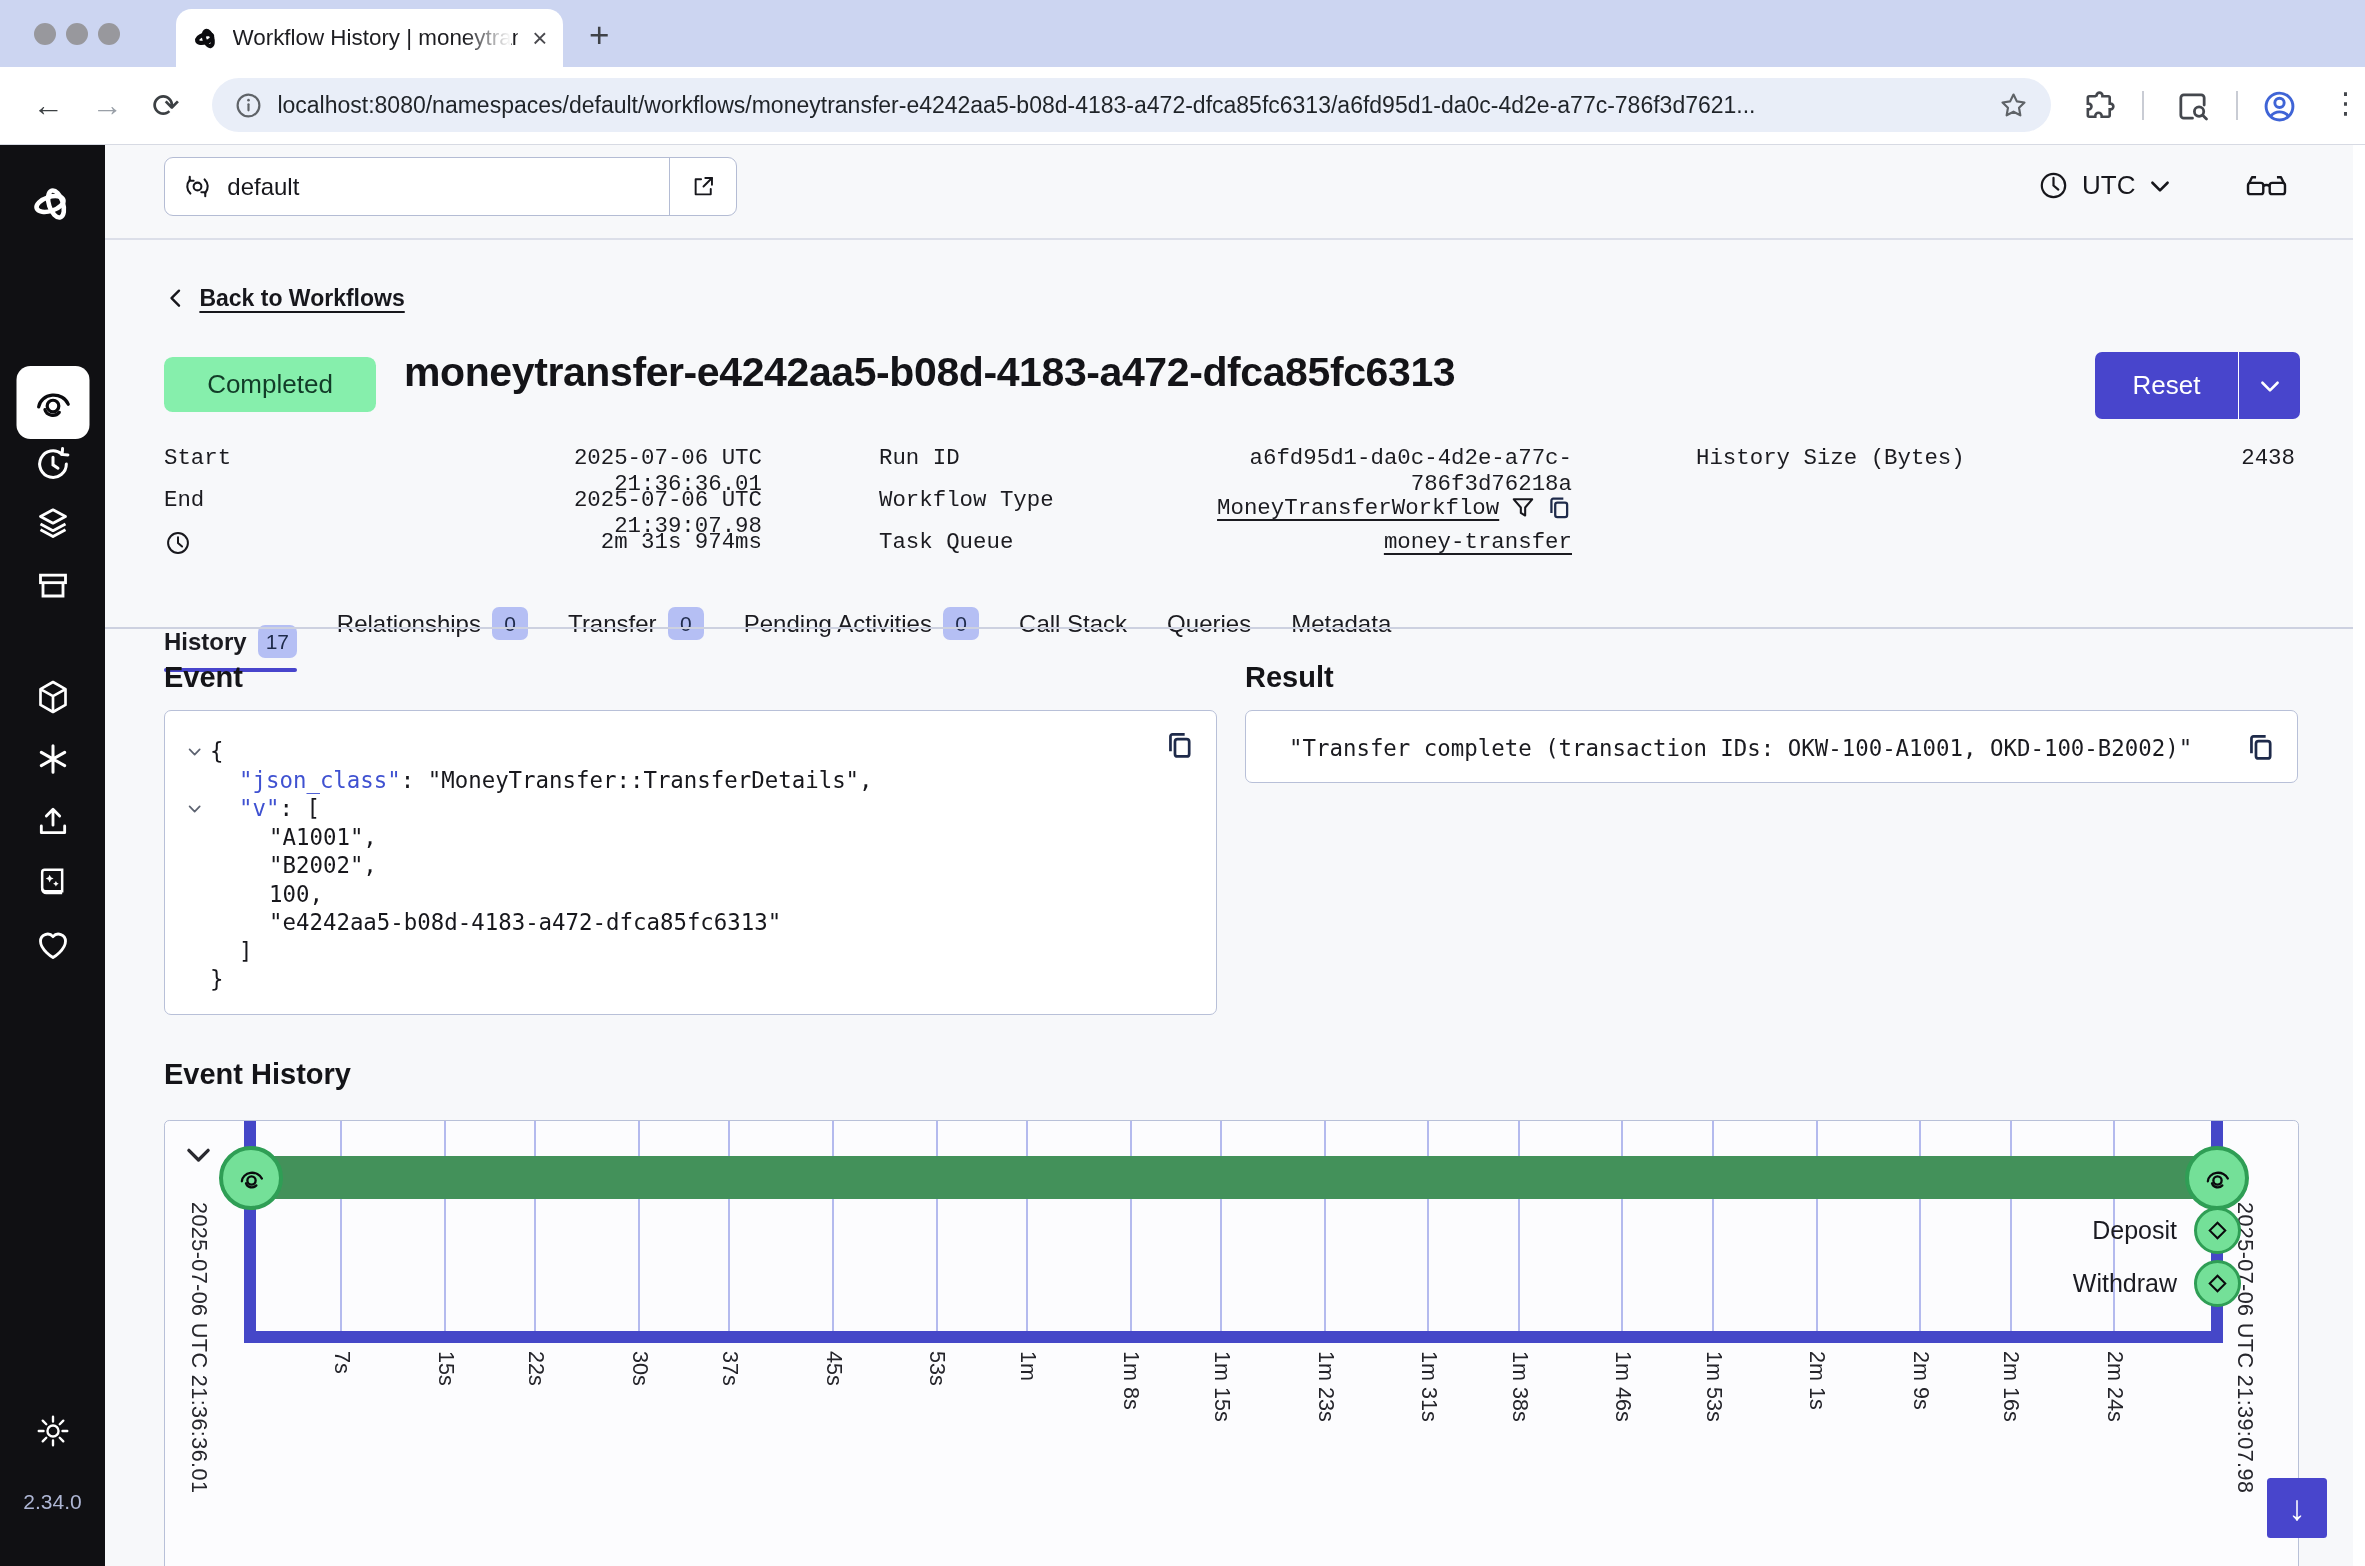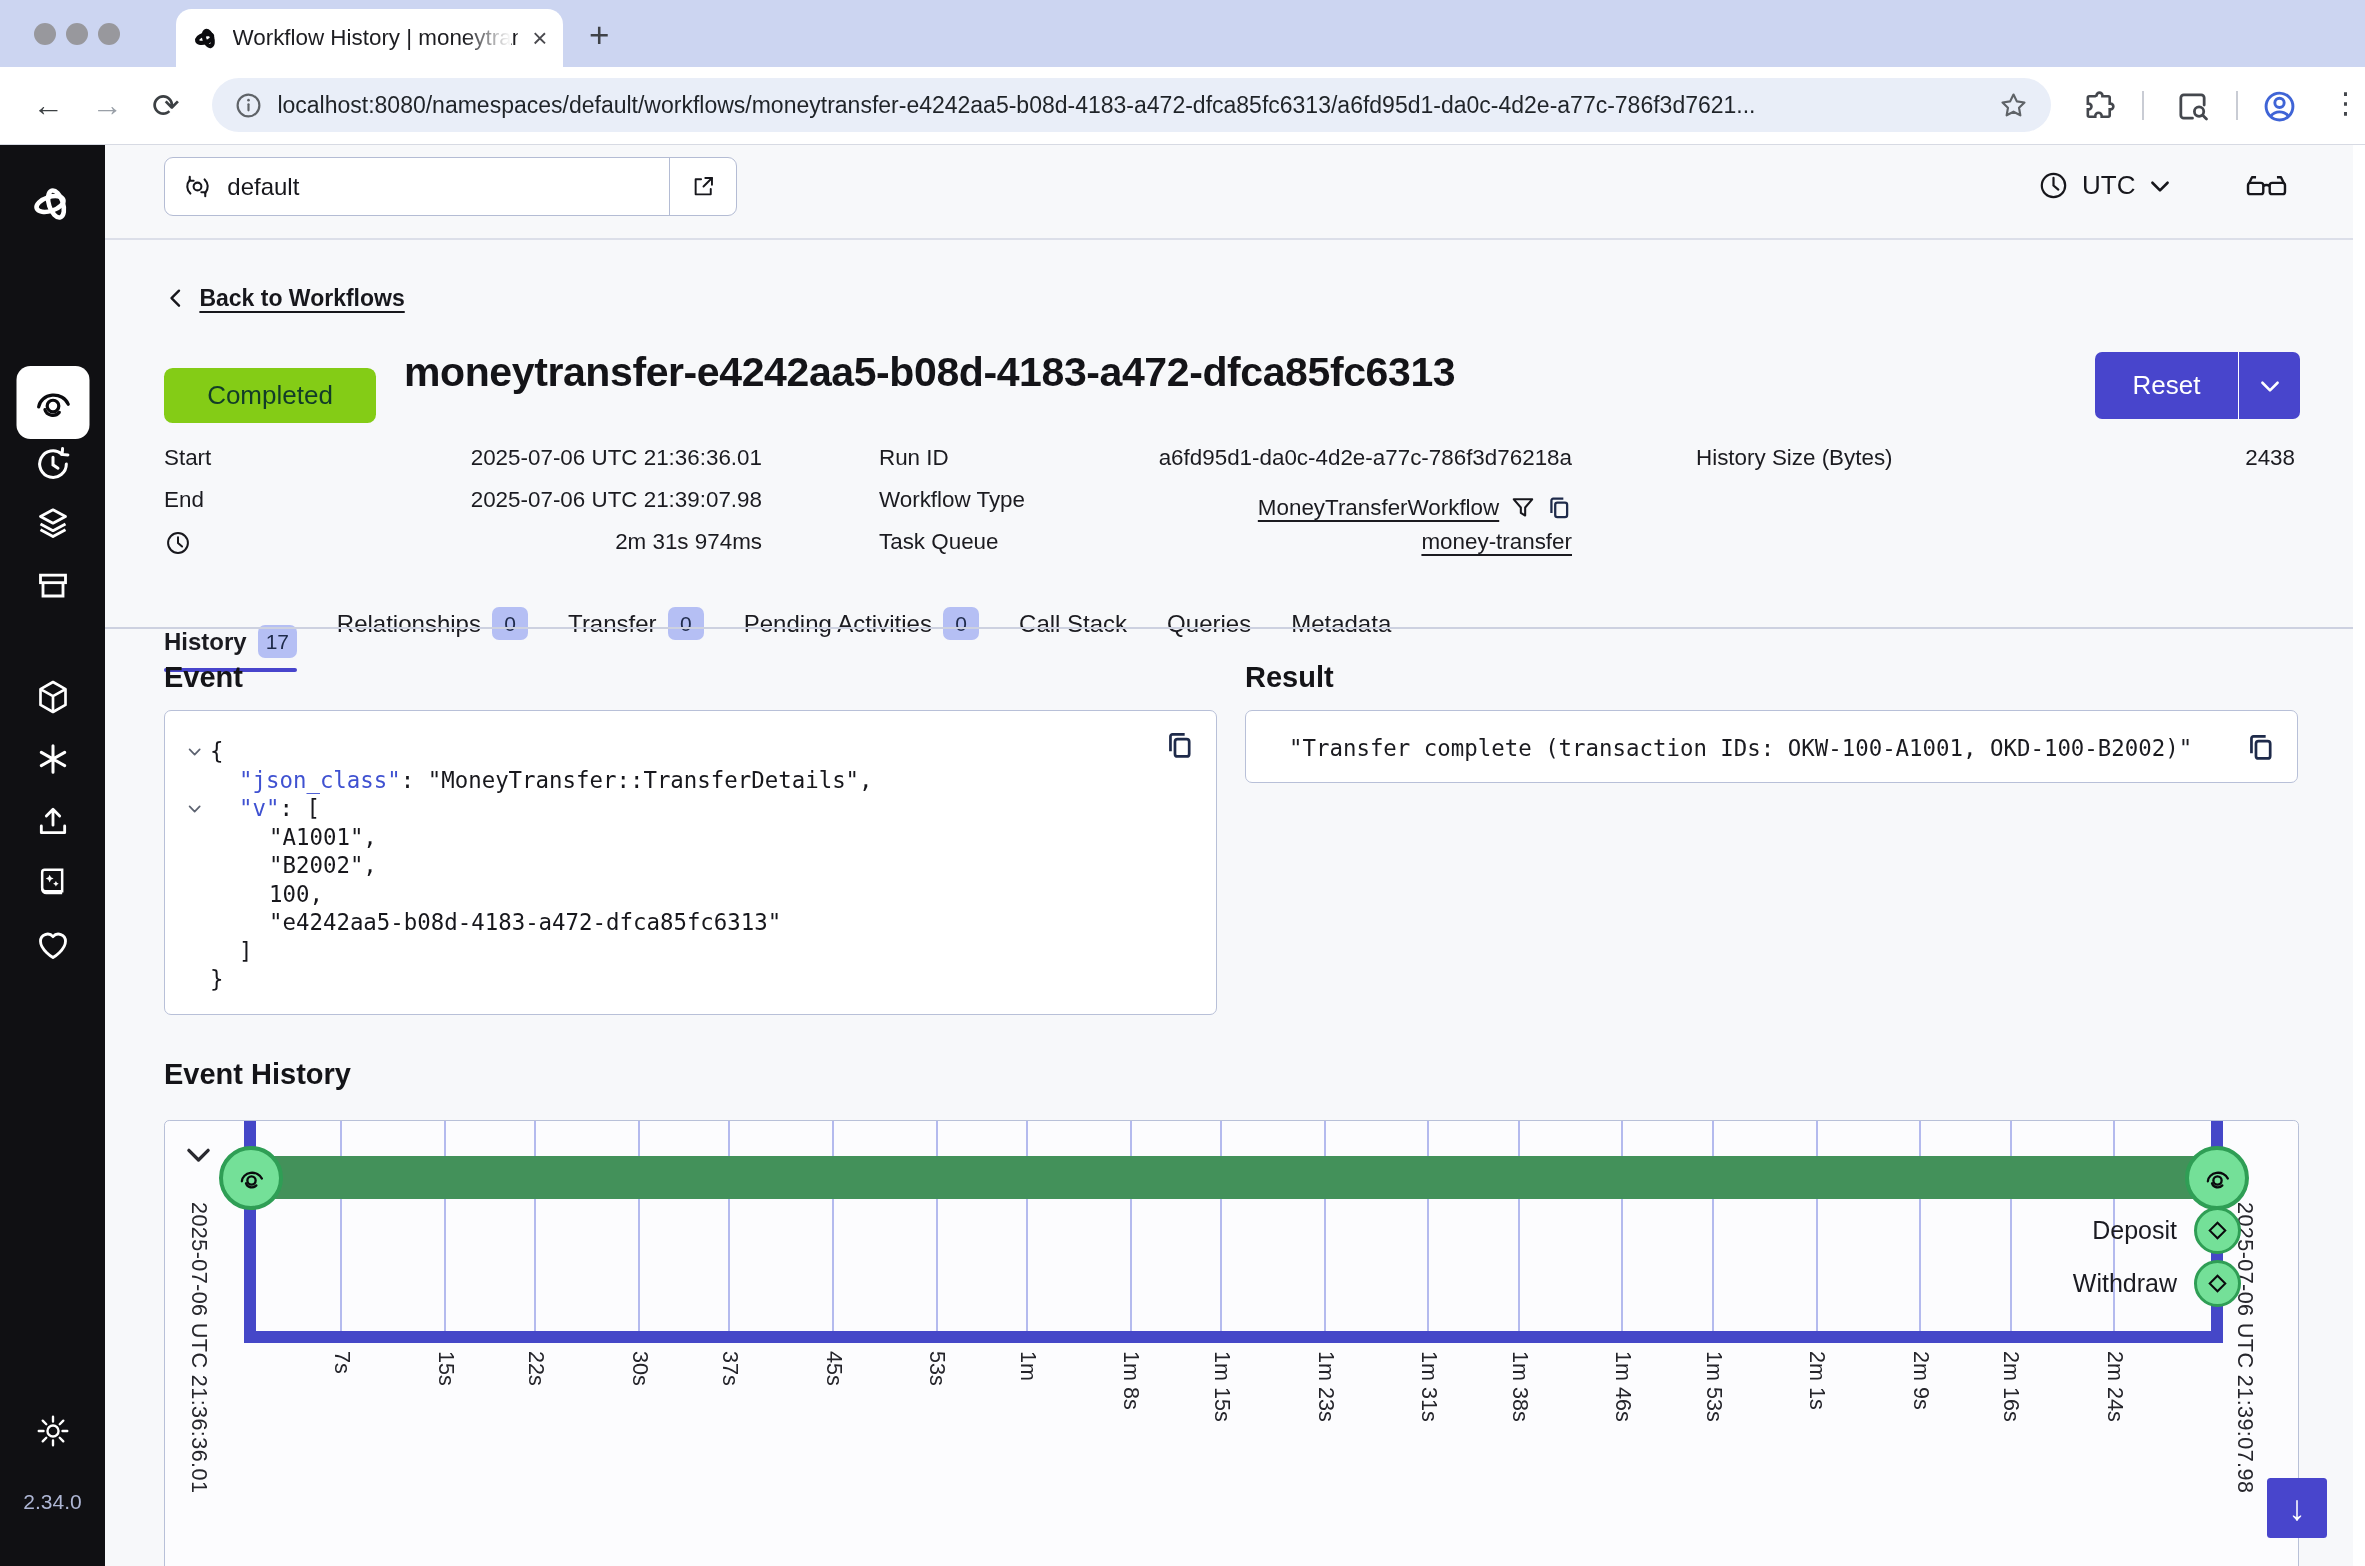--- a/index.html
+++ b/index.html
@@ -41,31 +41,31 @@
   .ns-box { position:absolute; left:59px; top:12px; width:573px; height:59px; background:#fff;
     border:1.7px solid #b4bcd4; border-radius:9px; display:flex; }
   .ns-left { flex:1; display:flex; align-items:center; gap:14px; padding:0 17.3px; font-size:24px; }
   .ns-right { width:67px; border-left:1.7px solid #b4bcd4; display:flex; align-items:center; justify-content:center; }
   .utc { position:absolute; left:1932px; top:24px; display:flex; align-items:center; gap:12px; font-size:26px; }
   .glasses { position:absolute; left:2139px; top:26px; }
 
   .backlink { position:absolute; left:60px; top:140px; display:flex; align-items:center; gap:12px; }
   .backlink span { font-size:23px; font-weight:700; text-decoration:underline; text-underline-offset:5.2px; }
 
-  .status-badge { position:absolute; left:59px; top:212px; width:212px; height:55px; background:#84cc16;
-    color:#123c28; border-radius:8.6px; font-size:26px; display:flex; align-items:center; justify-content:center;margin-top:11px; }
+  .status-badge { position:absolute; left:59px; top:212px; width:212px; height:55px; background:#86efac;
+    color:#123c28; border-radius:8.6px; font-size:26px; display:flex; align-items:center; justify-content:center; }
   .wf-title { position:absolute; left:299px; top:204px; font-size:41px; font-weight:600; letter-spacing:-0.4px; color:#141418; }
   .reset-btn { position:absolute; left:1990px; top:207px; height:67px; display:flex; border-radius:7px;
     overflow:hidden; background:#4845cc; color:#fff; }
   .reset-main { width:143px; display:flex; align-items:center; justify-content:center; font-size:26px; }
   .reset-caret { width:62px; border-left:1.7px solid #fff; display:flex; align-items:center; justify-content:center; }
 
   .details { position:absolute; left:59px; top:300px; display:grid;
     grid-template-columns:294px 304px 117px 259px 434px 124px 285px 314px;
-    grid-auto-rows:42px; font-family:Liberation Sans, sans-serif; font-size:22.4px; color:#1b1b20; }
+    grid-auto-rows:42px; font-family:Liberation Mono, monospace; font-size:22.4px; color:#1b1b20; }
   .d-val { text-align:right; }
   .d-link { text-decoration:underline; text-underline-offset:5.2px; }
   .d-flex { display:flex; justify-content:flex-end; align-items:center; gap:10.4px; }
 
   .tabs { position:absolute; left:59px; top:444px; display:flex; gap:40px; }
   .tab-item { position:relative; display:flex; align-items:center; gap:11.2px; font-size:24px; color:#1b1b20; }
   .tab-item.active { font-weight:600;margin-top:36px; }
   .tab-item.active::after { content:""; position:absolute; left:0; right:0; bottom:-14px; height:4.3px;
     background:#4845cc; border-radius:2.6px; }
   .tab-badge { background:#b5bff4; color:#1e2a4a; border-radius:7px; min-width:36px; height:33px;

